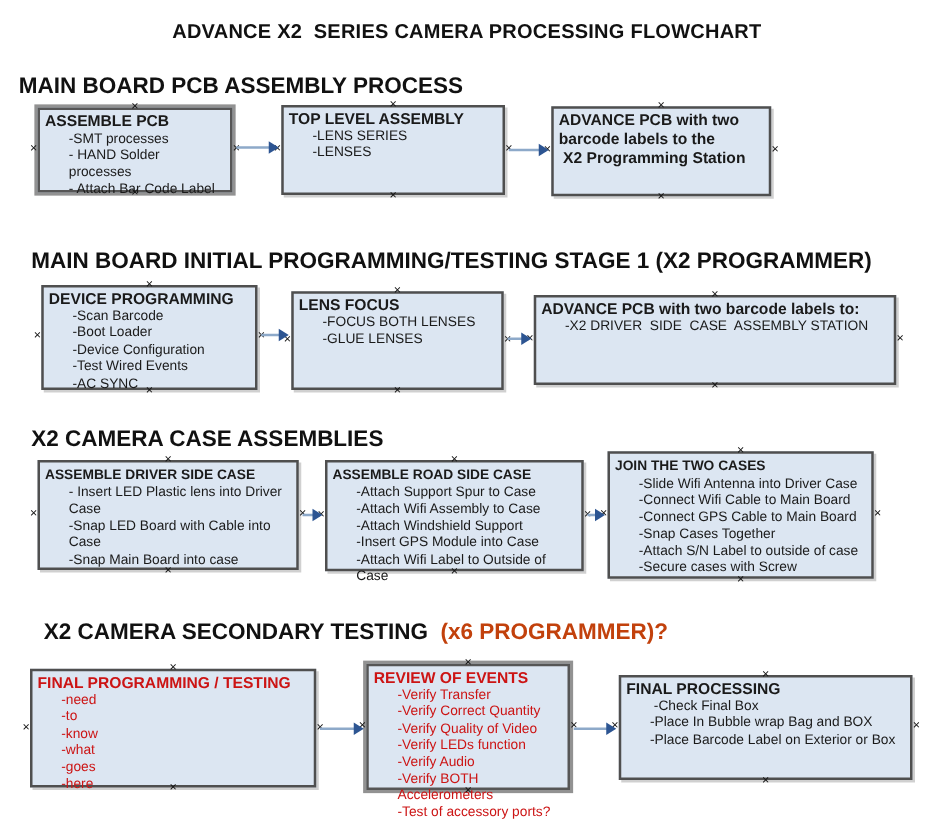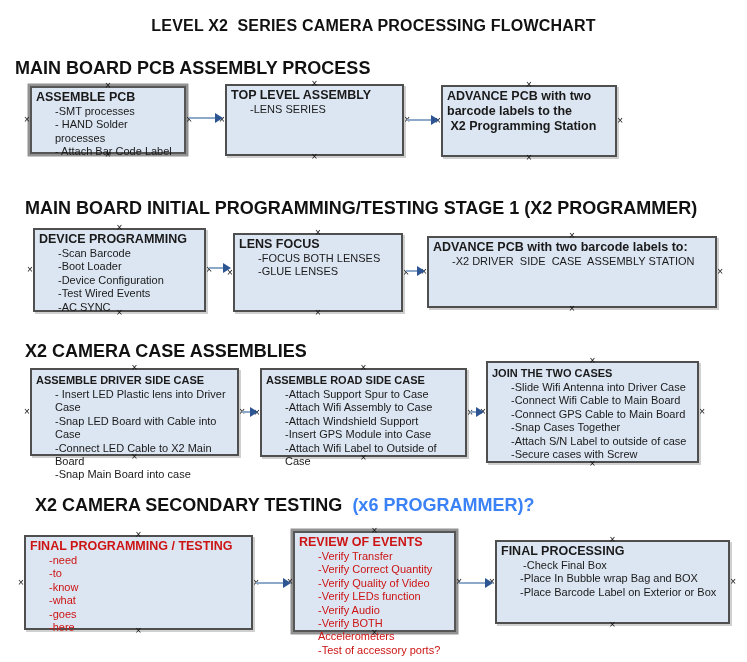--- a/index.html
+++ b/index.html
@@ -7,21 +7,21 @@
     position:relative;width:747px;height:662px;background:#ffffff;
     font-family:"Liberation Sans","DejaVu Sans",sans-serif;color:#1a1a1a;overflow:hidden;
   }
   .page-title{
     position:absolute;left:0;top:17px;width:747px;text-align:center;
     font-size:16px;font-weight:bold;letter-spacing:.2px;color:#111;white-space:pre-wrap;
   }
   .sec-header{
     position:absolute;font-size:18px;font-weight:bold;color:#111;white-space:pre-wrap;
   }
-  .sec-header .red-suffix{color:#3b82f6;}
+  .sec-header .red-suffix{color:#c2410c;}
   .box{
     position:absolute;background:#dce6f2;border:2px solid #4f4f4f;box-sizing:border-box;
     padding:2px 4px 1px 4px;box-shadow:2px 2px 0 rgba(150,150,150,.45);
   }
   .box.sel{border:2px solid #565656;box-shadow:0 0 0 2.5px #929292;}
   .bt{font-size:12.5px;font-weight:bold;line-height:15px;white-space:pre-wrap;}
   .bt.big{font-size:11px;line-height:16px;}
   .bl{font-size:11px;line-height:13.4px;white-space:pre-wrap;margin-left:19px;}
   .box.red .bt,.box.red .bl{color:#cc1414;}
   .overflow{overflow:visible;}
@@ -39,38 +39,39 @@
     position:absolute;right:0;top:0;width:0;height:0;
     border-top:5px solid transparent;border-bottom:5px solid transparent;
     border-left:8px solid #2d5592;
   }
 </style>
 </head>
 <body>
 
 <div id="canvas">
 
-  <div class="page-title">LEVEL X2  SERIES CAMERA PROCESSING FLOWCHART</div>
+  <div class="page-title">ADVANCE X2  SERIES CAMERA PROCESSING FLOWCHART</div>
 
   <div class="sec-header" style="left:15px;top:58px;"><span>MAIN BOARD PCB ASSEMBLY PROCESS</span><span class="red-suffix"></span></div>
 
   <div class="box sel" style="left:30px;top:86px;width:156px;height:68px;">
     <div class="bt">ASSEMBLE PCB</div>
     <div class="bl">-SMT processes</div>
     <div class="bl">- HAND Solder processes</div>
     <div class="bl">- Attach Bar Code Label</div>
     <span class="xm t">×</span>
     <span class="xm b">×</span>
     <span class="xm l">×</span>
     <span class="xm r">×</span>
   </div>
 
   <div class="box" style="left:225px;top:84px;width:179px;height:72px;">
     <div class="bt">TOP LEVEL ASSEMBLY</div>
     <div class="bl">-LENS SERIES</div>
+    <div class="bl">-LENSES</div>
     <span class="xm t">×</span>
     <span class="xm b">×</span>
     <span class="xm l">×</span>
     <span class="xm r">×</span>
   </div>
 
   <div class="box" style="left:441px;top:85px;width:176px;height:72px;">
     <div class="bt">ADVANCE PCB with two barcode labels to the
  X2 Programming Station</div>
     <span class="xm t">×</span>
@@ -130,21 +131,20 @@
     <span class="ln"></span>
     <span class="hd"></span>
   </div>
 
   <div class="sec-header" style="left:25px;top:341px;"><span>X2 CAMERA CASE ASSEMBLIES</span><span class="red-suffix"></span></div>
 
   <div class="box" style="left:30px;top:368px;width:209px;height:88px;">
     <div class="bt big">ASSEMBLE DRIVER SIDE CASE</div>
     <div class="bl">- Insert LED Plastic lens into Driver Case</div>
     <div class="bl">-Snap LED Board with Cable into Case</div>
-    <div class="bl">-Connect LED Cable to X2 Main Board</div>
     <div class="bl">-Snap Main Board into case</div>
     <span class="xm t">×</span>
     <span class="xm b">×</span>
     <span class="xm l">×</span>
     <span class="xm r">×</span>
   </div>
 
   <div class="box" style="left:260px;top:368px;width:207px;height:89px;">
     <div class="bt big">ASSEMBLE ROAD SIDE CASE</div>
     <div class="bl">-Attach Support Spur to Case</div>

